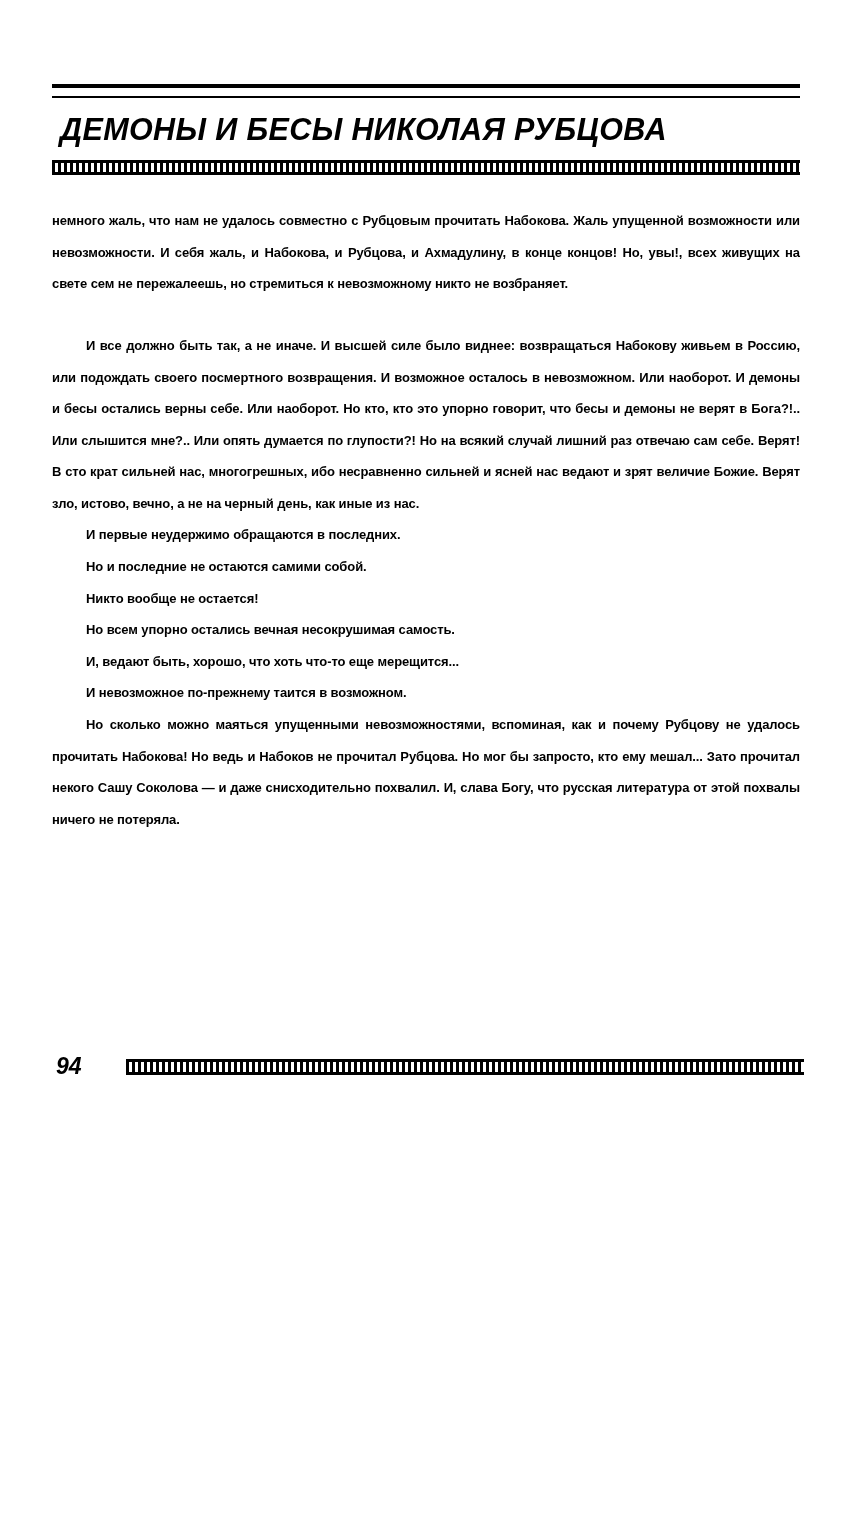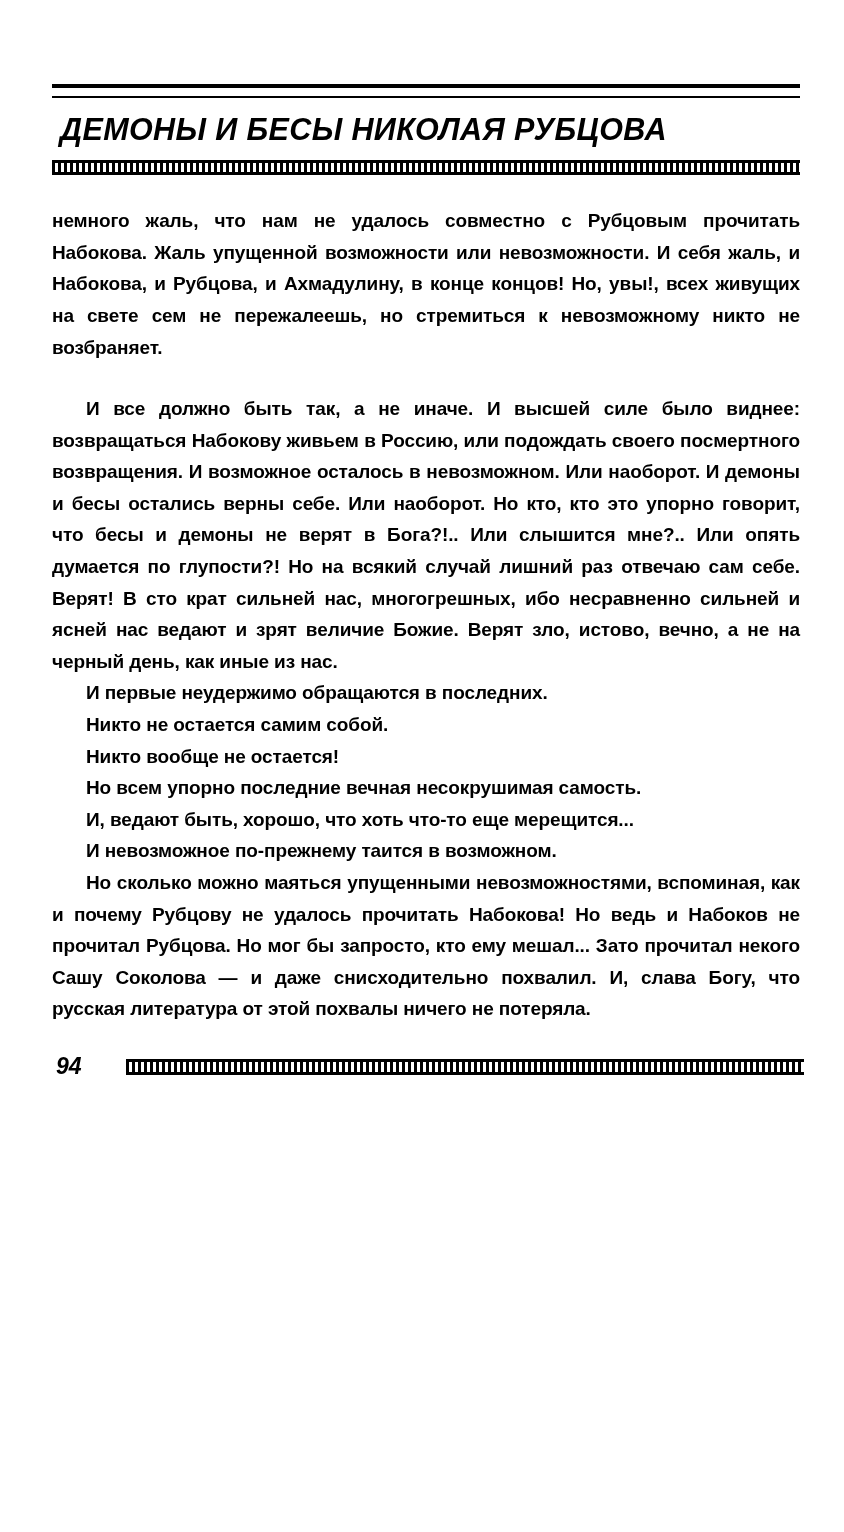--- a/index.html
+++ b/index.html
@@ -58,21 +58,21 @@
     letter-spacing: 0.4px;
     line-height: 1.25;
     white-space: nowrap;
     padding: 4px 0 6px 8px;
   }
 
   
   .body-text {
     margin-top: 30px;
     font-family: "Liberation Sans", sans-serif;
-    font-size: 19px;
+    font-size: 13px;
     line-height: 31.6px;
     text-align: justify;
     font-weight: 600;
     letter-spacing: -0.1px;
   }
   p {
     margin: 0;
   }
   p.indent {
     text-indent: 34px;
@@ -136,25 +136,25 @@
     </div>
 
     <div class="body-text">
 
       <p class="noindent just">немного жаль, что нам не удалось совместно с Рубцовым прочитать Набокова. Жаль упущенной возможности или невозможности.  И себя жаль, и Набокова, и Рубцова, и Ахмадулину, в конце концов! Но, увы!, всех  живущих на свете сем не пережалеешь, но стремиться к невозможному никто не возбраняет.</p>
 
       <p class="indent gap just">И все должно быть так, а не иначе. И высшей силе было виднее: возвращаться Набокову живьем в Россию, или подождать своего посмертного возвращения. И возможное осталось в невозможном. Или наоборот. И демоны и бесы остались верны себе. Или наоборот. Но кто, кто это упорно говорит, что бесы и демоны не верят в Бога?!.. Или слышится мне?.. Или опять думается по глупости?! Но на всякий случай лишний раз отвечаю сам себе. Верят! В сто крат сильней нас, многогрешных, ибо несравненно сильней и ясней нас ведают и зрят величие Божие. Верят зло, истово, вечно, а не на черный день, как иные из нас.</p>
 
       <div class="list-block">
         <p>И первые неудержимо обращаются в последних.</p>
-        <p>Никто не остается самим собой.</p>
+        <p>Но и последние не остаются самими собой.</p>
         <p>Никто вообще не остается!</p>
       </div>
 
-      <p class="indent just">Но всем упорно последние вечная несокрушимая самость.</p>
+      <p class="indent just">Но всем упорно остались вечная несокрушимая самость.</p>
 
       <p class="indent just">И, ведают быть, хорошо, что хоть что-то еще мерещится...</p>
 
       <p class="indent just">И невозможное по-прежнему таится в возможном.</p>
 
       <p class="indent just">Но сколько можно маяться упущенными невозможностями, вспоминая, как и почему Рубцову не удалось прочитать Набокова! Но ведь и Набоков не прочитал Рубцова. Но мог бы запросто, кто ему мешал... Зато прочитал некого Сашу Соколова — и даже снисходительно похвалил. И, слава Богу, что русская литература от этой похвалы ничего не потеряла.</p>
 
     </div>
   </div>
 

